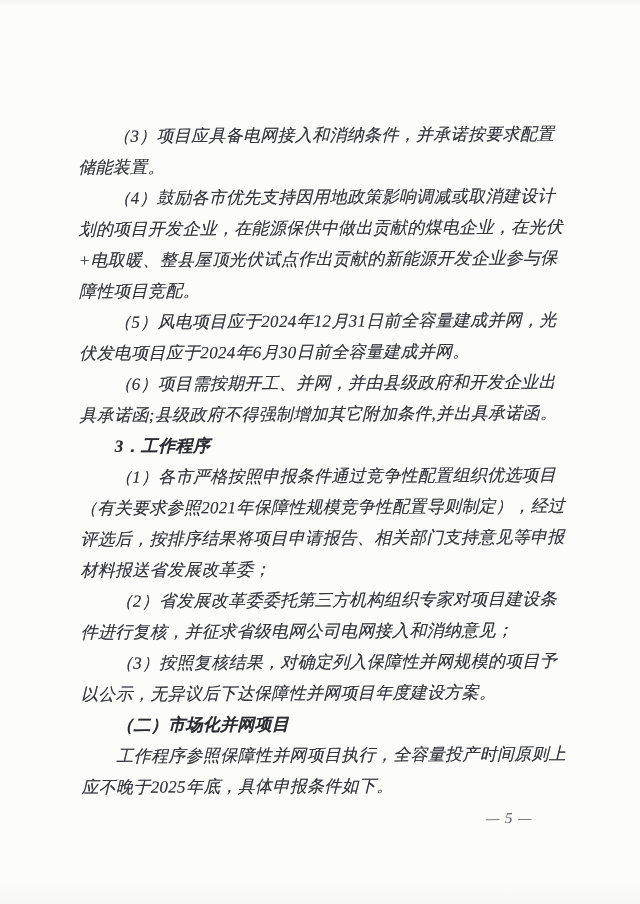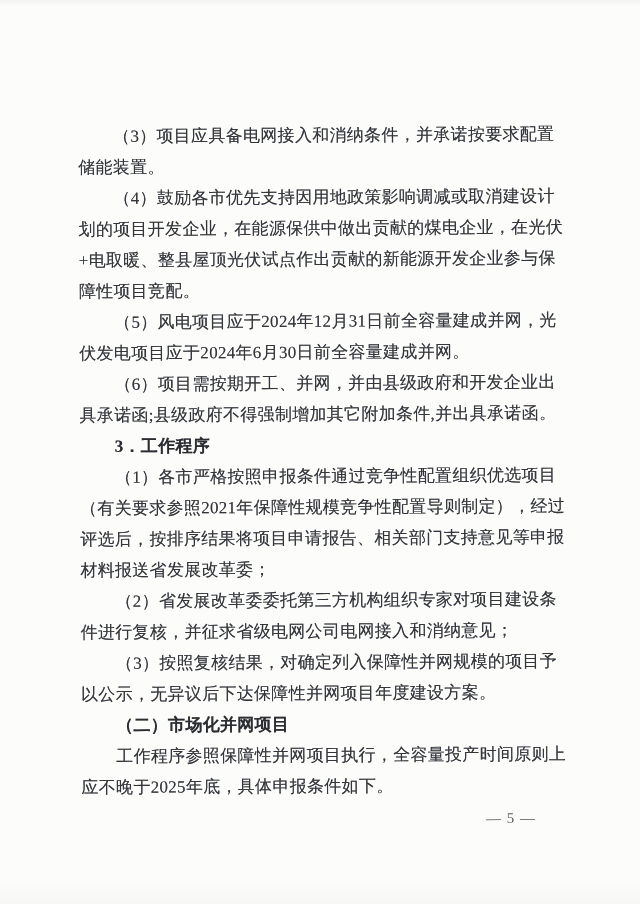--- a/index.html
+++ b/index.html
@@ -11,20 +11,21 @@
     height: 904px;
     position: relative;
     background: #fbfbfa;
     overflow: hidden;
     font-family: "Liberation Serif", "DejaVu Serif", serif;
   }
   .page {
     position: absolute;
     inset: 0;
     background: linear-gradient(180deg, #f3f3f2 0px, #fcfcfb 6px, #fcfcfb 880px, #f7f7f6 904px);
+    font-style: italic;
   }
   .content {
     position: absolute;
     left: 78px;
     top: 121px;
     width: 488px;
     transform: rotate(-0.3deg);
     transform-origin: 0 0;
   }
   .ln {

